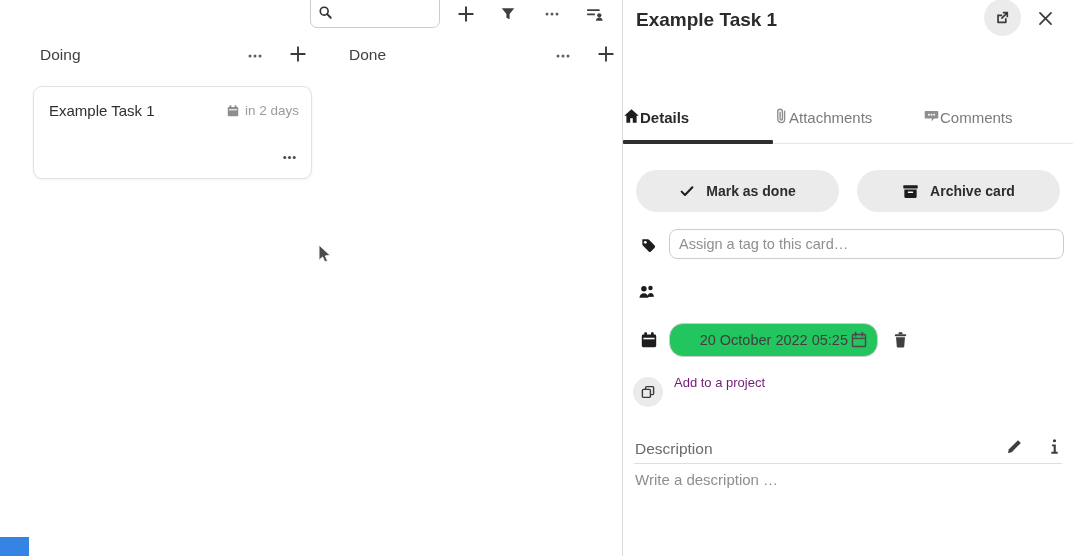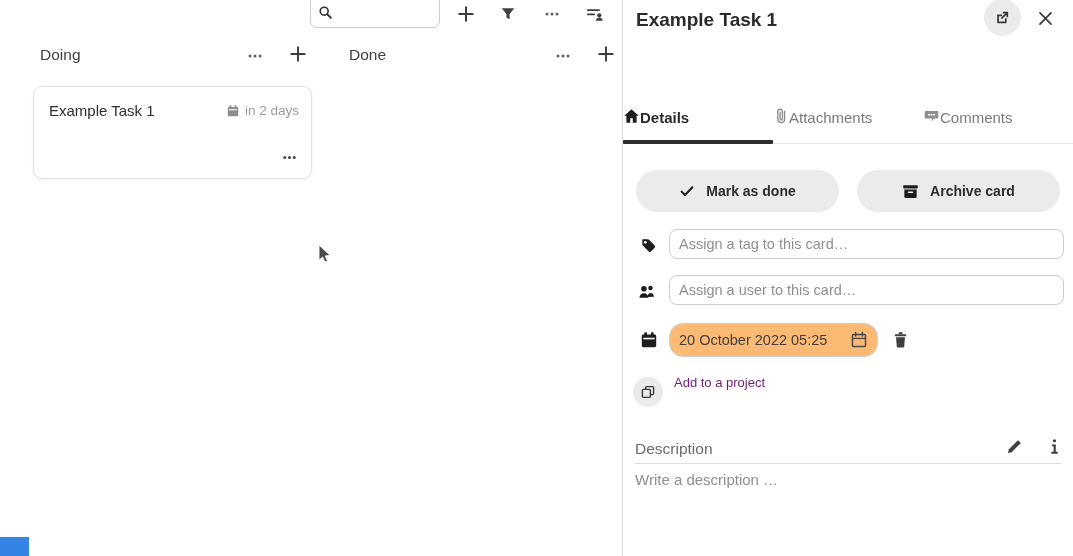--- a/index.html
+++ b/index.html
@@ -40,21 +40,21 @@
   .tab.active .t-underline{position:absolute;left:0;right:0;bottom:-1px;height:4px;background:#2e2e2e;border-radius:1px;}
 
   .actions{left:13px;top:170px;width:424px;height:42px;display:flex;gap:18px;}
   .action-btn{flex:1;border-radius:21px;background:#ebebeb;display:flex;align-items:center;justify-content:center;
     gap:11px;font-size:14px;font-weight:700;color:#2d2d2d;cursor:pointer;}
 
   .field{position:absolute;left:46px;width:395px;height:30px;border:1px solid #cccccc;border-radius:8px;
     box-sizing:border-box;background:#fff;font:14.5px "Liberation Sans",sans-serif;color:#3a3a3a;padding:0 9px;outline:none;}
   .field::placeholder{color:#8f8f8f;}
   .date-field{position:absolute;left:46px;top:323px;width:209px;height:34px;border:1px solid #cccccc;border-radius:14px;
-    box-sizing:border-box;background:#fdba74;display:flex;align-items:center;cursor:text;}
+    box-sizing:border-box;background:#22c55e;display:flex;align-items:center;cursor:text;text-align:right;}
   .date-text{margin-left:9px;font-size:14.5px;color:#3f3f3f;flex:1;}
   .date-cal-btn{margin-right:7px;display:flex;align-items:center;justify-content:center;width:22px;height:22px;cursor:pointer;}
 
   .proj-circle{left:10px;top:377px;width:30px;height:30px;border-radius:50%;background:#ebebeb;
     display:flex;align-items:center;justify-content:center;cursor:pointer;}
   .proj-title{left:51px;top:375px;font-size:13px;color:#701a75;}
   .proj-sub{left:51px;top:392px;font-size:14.5px;color:#747474;}
 
   .desc-header{left:11px;top:437px;width:428px;height:26px;border-bottom:1px solid #dedede;}
   .desc-label{position:absolute;left:1px;top:3px;font-size:15.5px;color:#6a6a6a;}
@@ -232,21 +232,20 @@
     <input class="field" style="top: 229px;" placeholder="Assign a tag to this card…">
 
     <div class="abs" style="left:15px;top:283px;">
       <svg width="19" height="17" viewBox="0 0 18 16">
           <circle cx="11.8" cy="4.6" r="2.1" fill="#1d1d1d"></circle>
           <path d="M9.1 13.2c0-2.2 1.3-3.7 3-3.7 1.6 0 2.9 1.4 3 3.5z" fill="#1d1d1d"></path>
           <circle cx="5.6" cy="5.4" r="2.6" fill="#1d1d1d"></circle>
           <path d="M1.4 14c0-2.5 1.9-4.3 4.2-4.3s4.2 1.8 4.2 4.3z" fill="#1d1d1d"></path>
         </svg>
     </div>
-    <input class="field" style="top: 275px;" placeholder="Assign a user to this card…">
 
     <div class="abs" style="left:17px;top:331px;">
       <svg width="18" height="18" viewBox="0 0 16 16">
           <rect x="1.6" y="3.2" width="12.8" height="11.2" rx="1.3" fill="#1d1d1d"></rect>
           <rect x="3.8" y="1" width="2.4" height="3.6" rx=".8" fill="#1d1d1d"></rect>
           <rect x="9.8" y="1" width="2.4" height="3.6" rx=".8" fill="#1d1d1d"></rect>
           <rect x="3" y="6" width="10" height="1.4" fill="#fff"></rect>
         </svg>
     </div>
     <div class="date-field">

